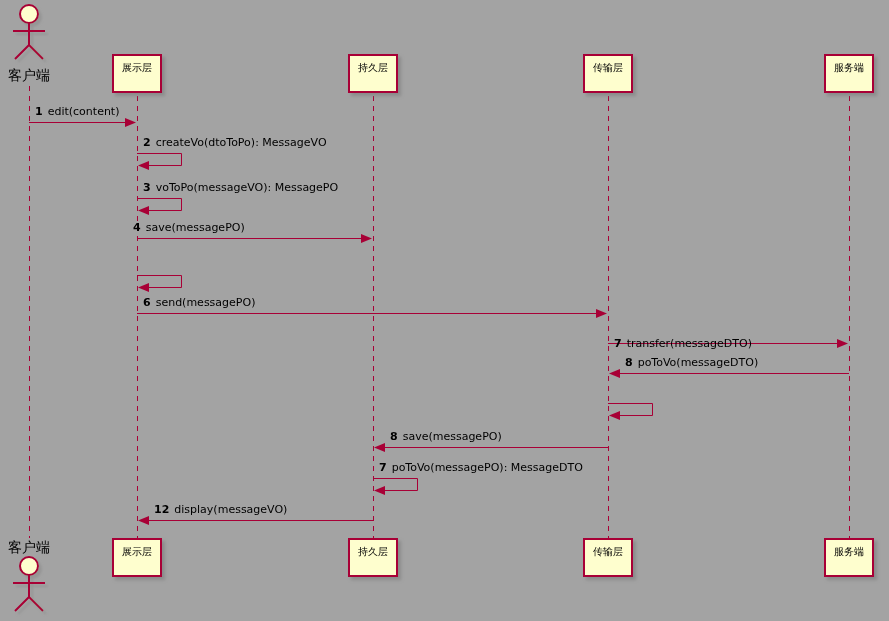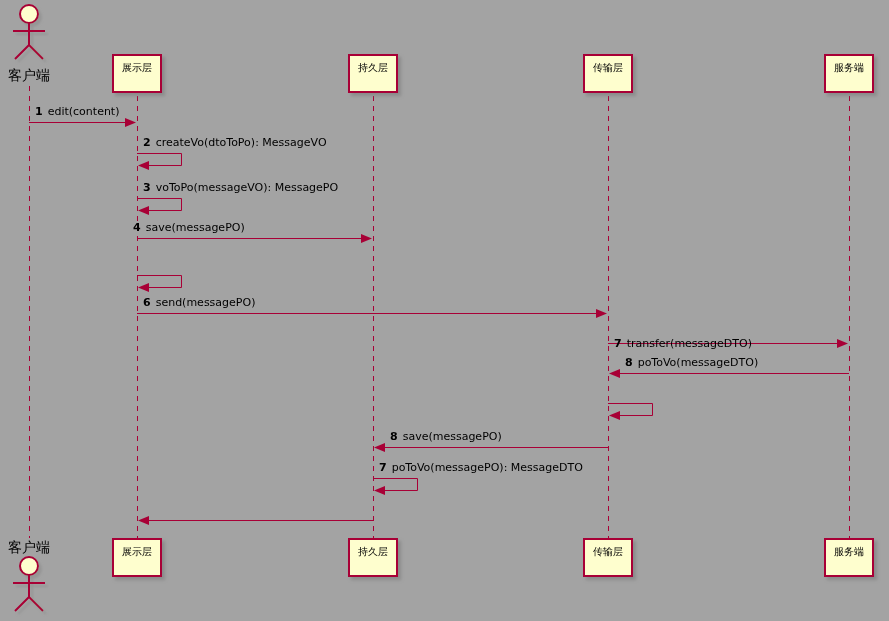--- a/index.html
+++ b/index.html
@@ -85,13 +85,14 @@
     <div class="pbox" style="left: 849px; top: 538px;">服务端</div>
     <div class="msg-label" style="left: 35px; top: 104px;"><b>1</b><span>edit(content)</span></div>
     <div class="msg-label" style="left: 143px; top: 135px;"><b>2</b><span>createVo(dtoToPo): MessageVO</span></div>
     <div class="msg-label" style="left: 143px; top: 180px;"><b>3</b><span>voToPo(messageVO): MessagePO</span></div>
     <div class="msg-label" style="left: 133px; top: 220px;"><b>4</b><span>save(messagePO)</span></div>
     <div class="msg-label" style="left: 143px; top: 295px;"><b>6</b><span>send(messagePO)</span></div>
     <div class="msg-label" style="left: 614px; top: 325px; margin-top: 11px;"><b>7</b><span>transfer(messageDTO)</span></div>
     <div class="msg-label" style="left: 625px; top: 355px;"><b>8</b><span>poToVo(messageDTO)</span></div>
     <div class="msg-label" style="left: 390px; top: 429px;"><b>8</b><span>save(messagePO)</span></div>
     <div class="msg-label" style="left: 379px; top: 460px;"><b>7</b><span>poToVo(messagePO): MessageDTO</span></div>
+    <div class="msg-label" style="left: 154px; top: 502px;"><b>12</b><span>display(messageVO)</span></div>
   </div>
 
 </body></html>

